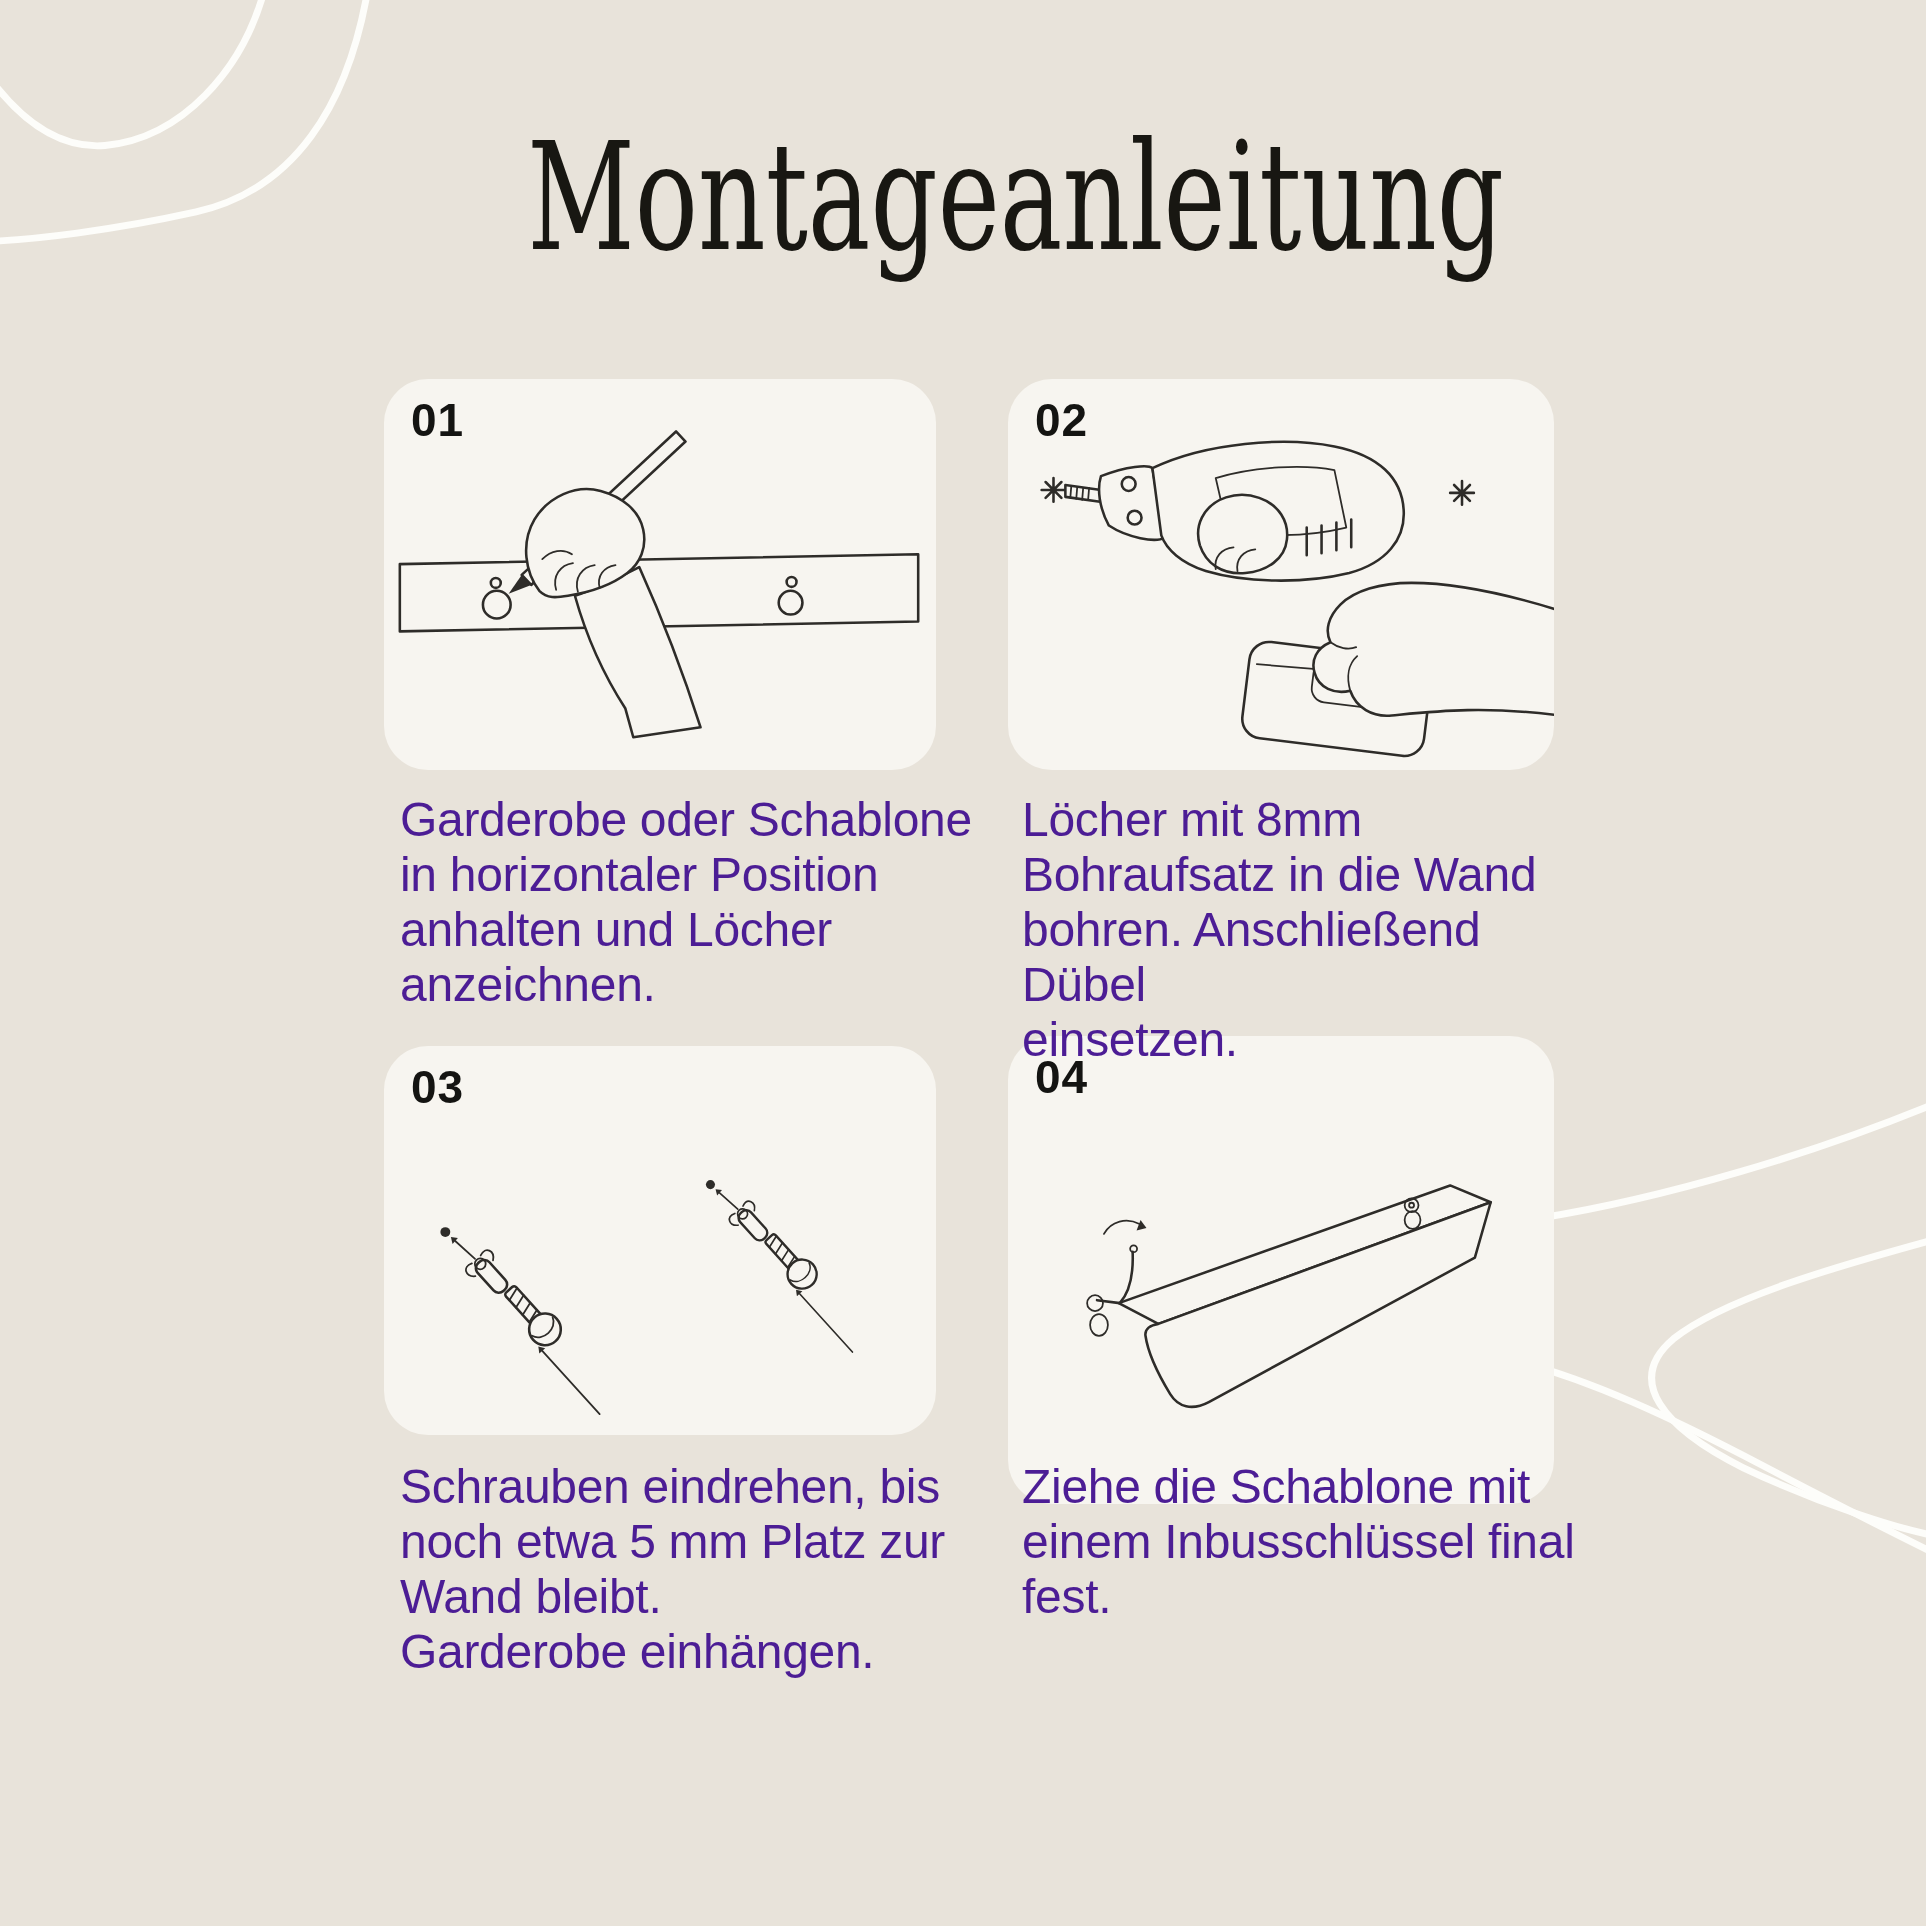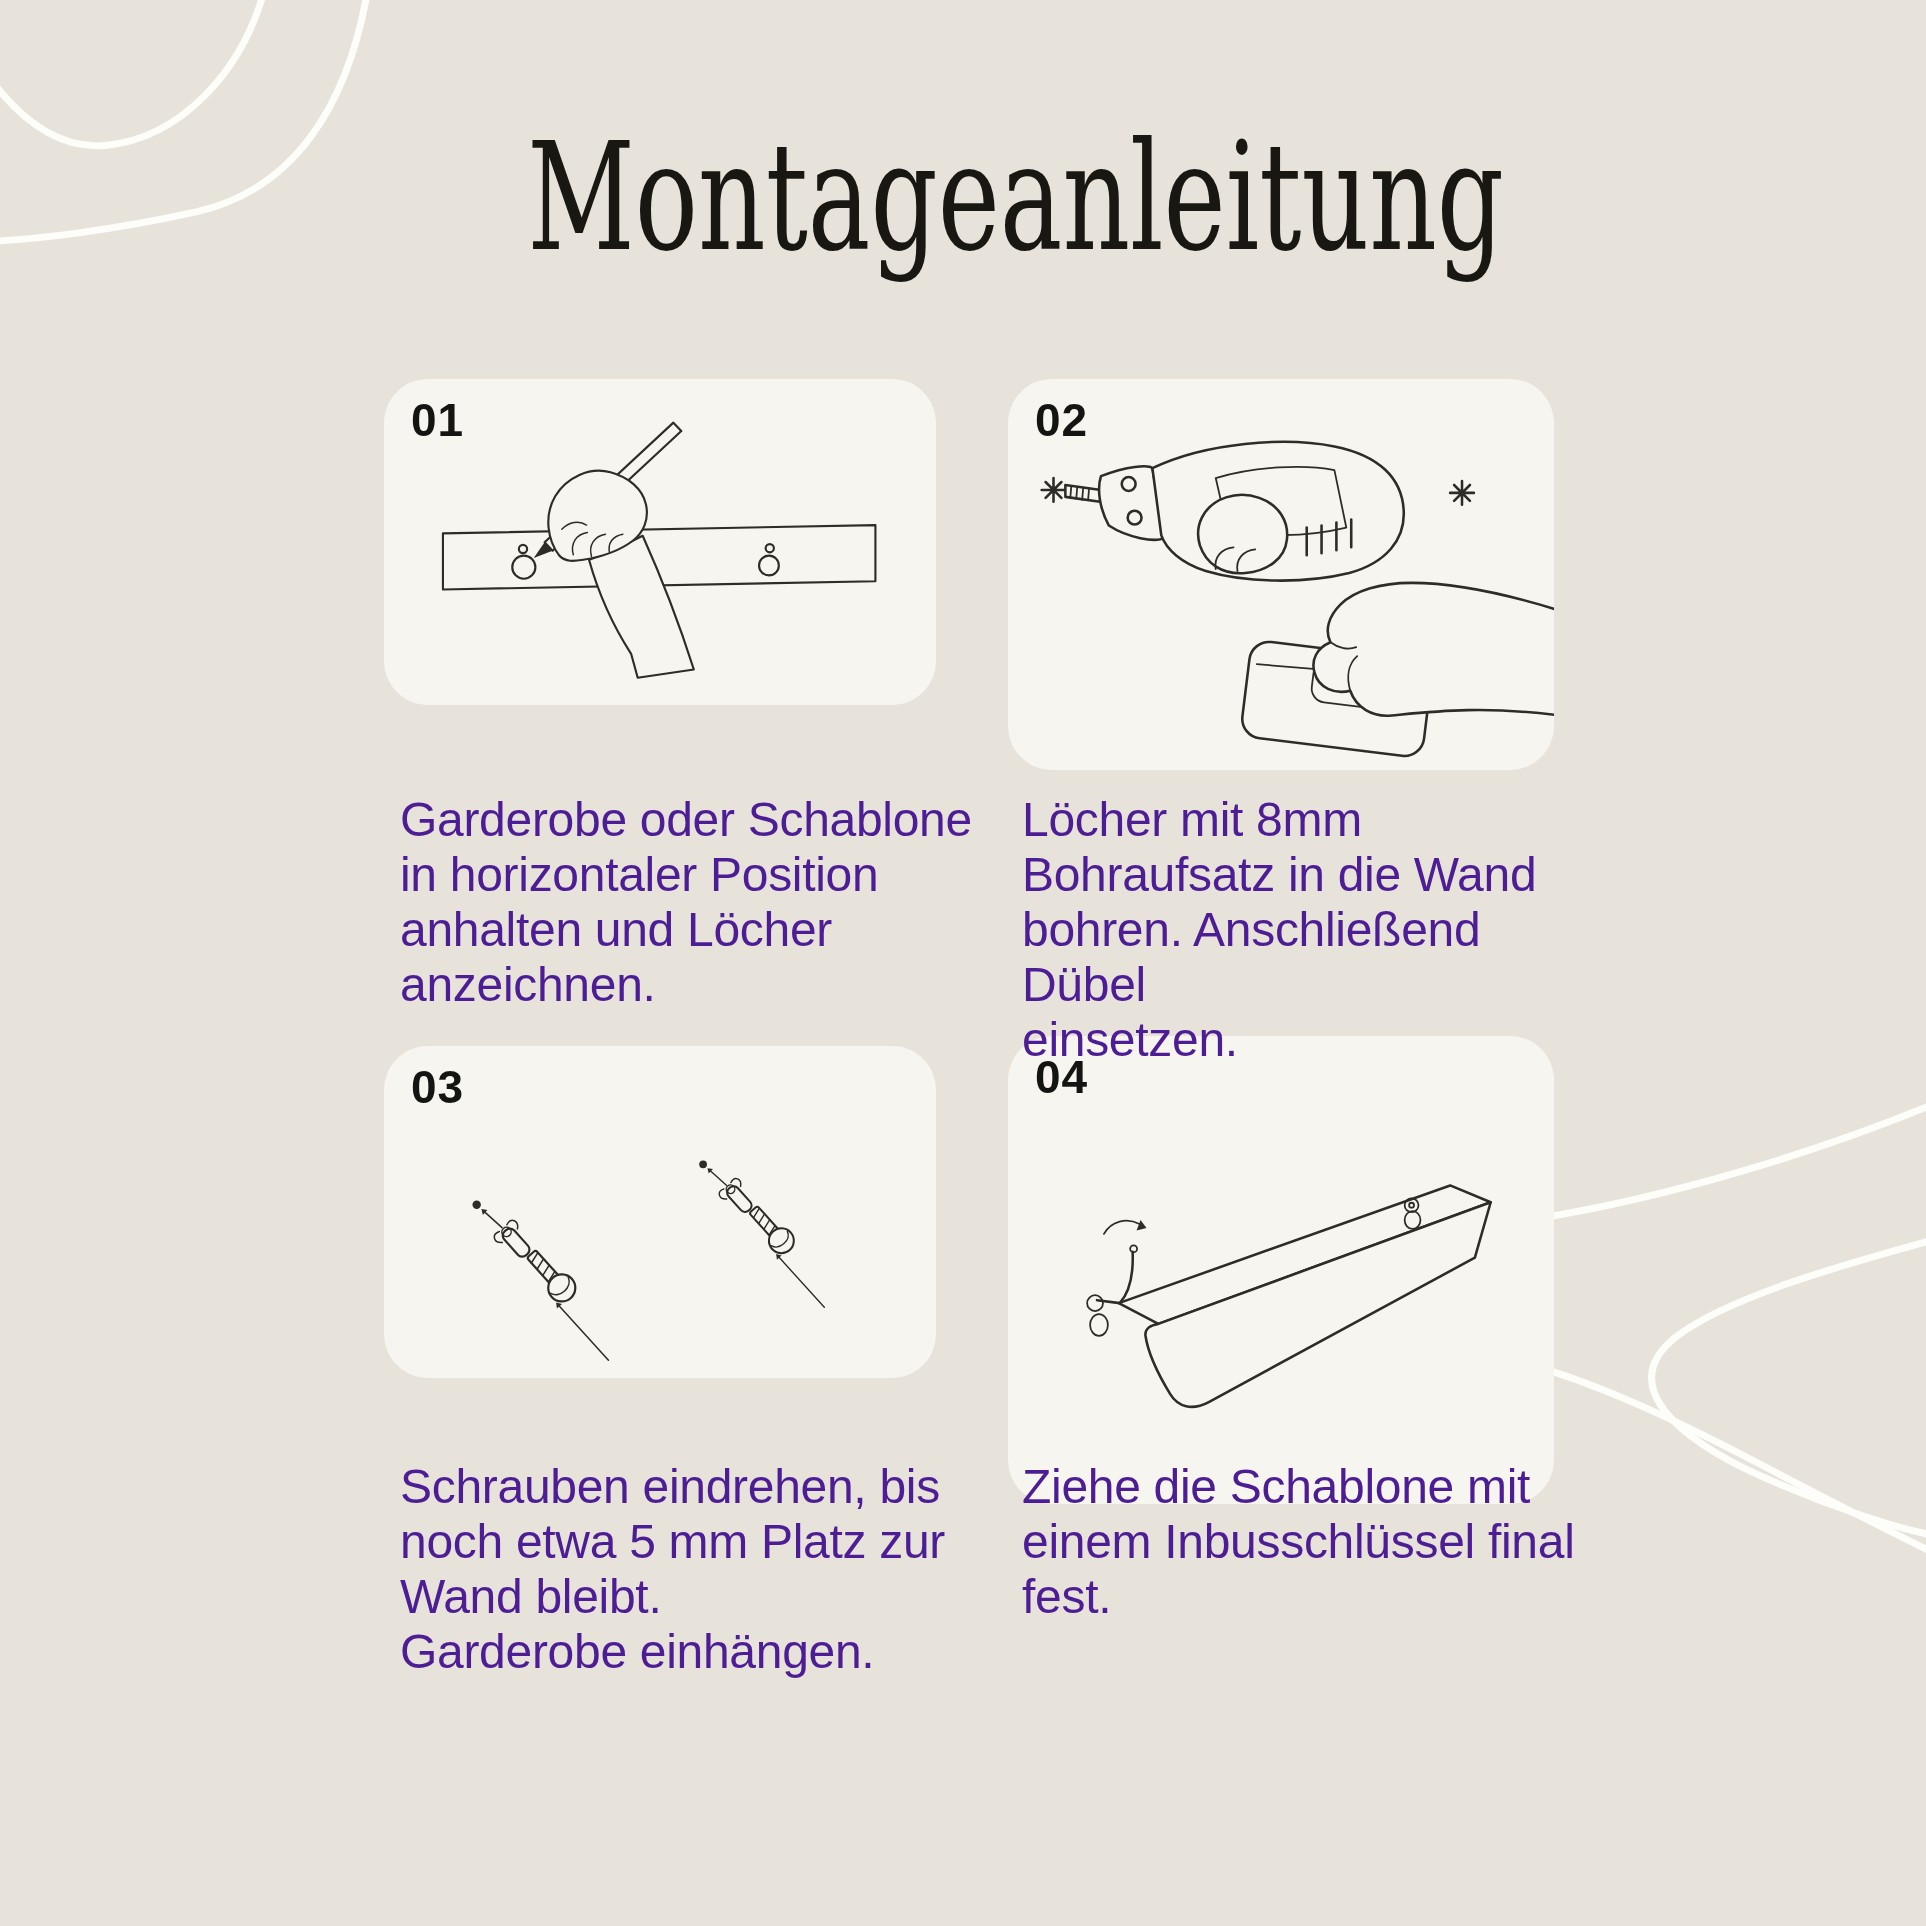--- a/index.html
+++ b/index.html
@@ -21,23 +21,23 @@
     font-family:"DejaVu Serif","Liberation Serif",serif;
     font-size:150px;line-height:1.1;color:#181712;
     transform:scaleX(0.70);transform-origin:50% 50%;
     white-space:nowrap;
   }
   .card{
     position:absolute;z-index:1;
     background:#f7f5f0;border-radius:44px;
     overflow:hidden;
   }
-  .card-1{left:384px;top:379px;width:552px;height:326px;}
+  .card-1{left:384px;top:379px;width:552px;height:391px;}
   .card-2{left:1008px;top:379px;width:546px;height:391px;}
-  .card-3{left:384px;top:1046px;width:552px;height:332px;}
+  .card-3{left:384px;top:1046px;width:552px;height:389px;}
   .card-4{left:1008px;top:988px;width:546px;height:468px;margin-top:48px;}
   .stepnum{
     position:absolute;left:27px;top:14px;
     font-size:46px;font-weight:700;color:#141412;letter-spacing:1px;
   }
   .illus{position:absolute;left:0;top:0;width:100%;height:100%;}
   .caption{
     position:absolute;z-index:1;width:594px;
     font-size:48px;line-height:55px;letter-spacing:-0.3px;color:#4c1d95;
   }

